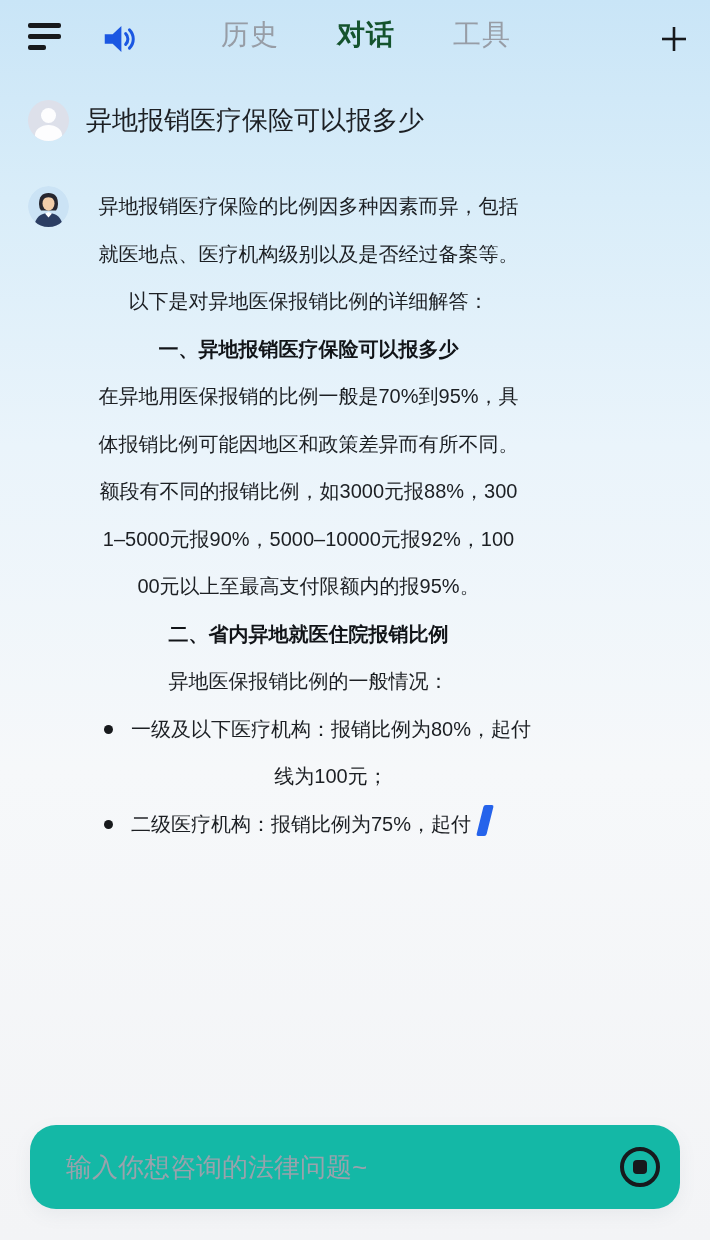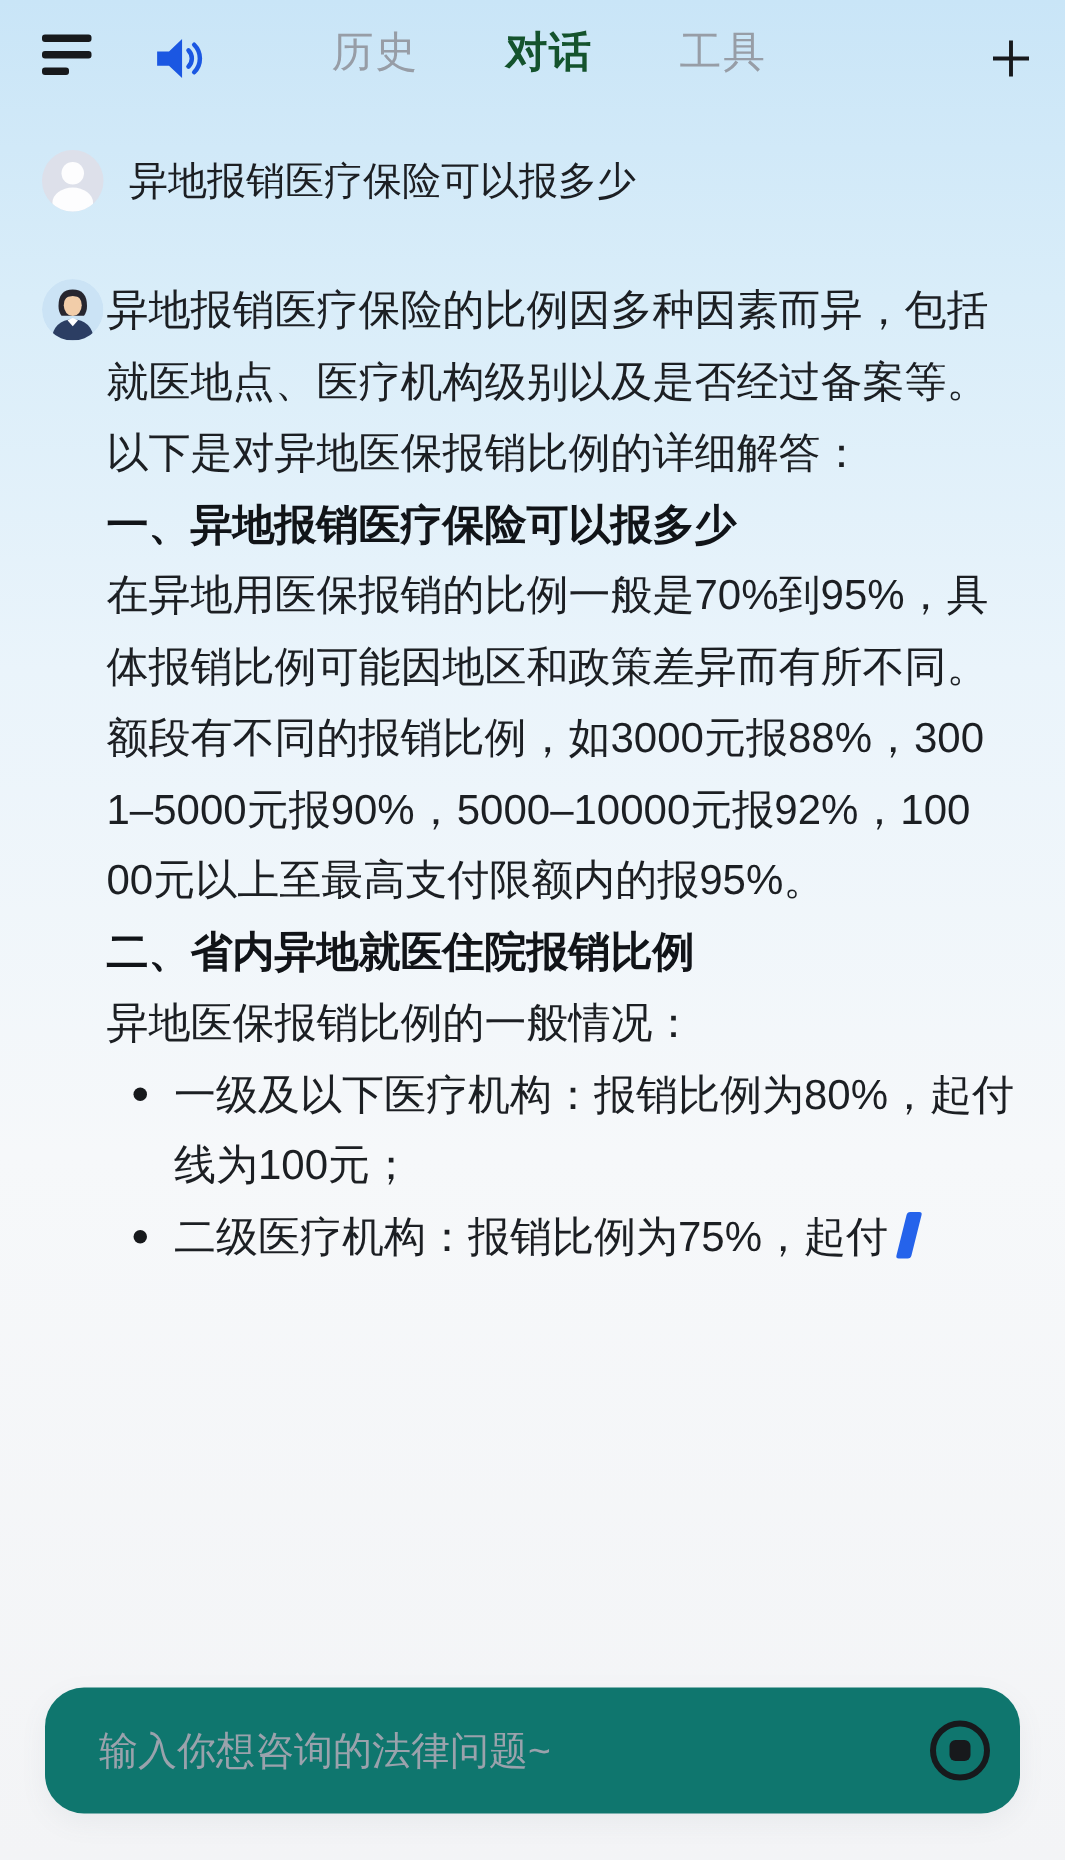--- a/index.html
+++ b/index.html
@@ -27,30 +27,30 @@
   
   .chat { position: absolute; top: 70px; left: 0; width: 710px; }
   .msg-row { display: flex; align-items: flex-start; padding: 0 48px 0 28px; }
   .user-row { margin-top: 30px; align-items: flex-start; }
   .ai-row { margin-top: 45px; }
   .avatar { width: 41px; height: 41px; border-radius: 50%; flex: 0 0 auto; position: relative; overflow: hidden; }
   .user-avatar { background: #dde0ea; }
   .user-avatar .head { position: absolute; left: 13px; top: 8px; width: 15px; height: 15px; border-radius: 50%; background: #fdfdfe; }
   .user-avatar .body { position: absolute; left: 7px; top: 25px; width: 27px; height: 20px; border-radius: 50% 50% 0 0; background: #fdfdfe; }
   .msg-text { margin-left: 17px; font-size: 26px; font-weight: 500; line-height: 40px; }
-  .ai-content { margin-left: 2px; margin-top: -3px; font-size: 28px; font-weight: 500; line-height: 47.5px; }
+  .ai-content { margin-left: 17px; margin-top: -3px; font-size: 20px; font-weight: 500; line-height: 47.5px; text-align: center; }
   .seg .line { white-space: nowrap; }
   .seg-h .line { font-weight: 700; color: #111418; }
   .seg-li { display: flex; }
   .seg-li .dot { flex: 0 0 auto; width: 9px; height: 9px; border-radius: 50%; background: #17191c; margin: 19px 18px 0 18px; }
   .stream-cursor { display: inline-block; width: 10px; height: 31px; background: #2563eb; border-radius: 2px; transform: skewX(-14deg); margin-left: 9px; vertical-align: -5px; }
 
   
   .composer { position: absolute; left: 30px; top: 1125px; width: 650px; height: 84px;
-    background: #0f766e; border-radius: 26px; box-shadow: 0 6px 18px rgba(100,110,130,0.08);
+    background: #14b8a6; border-radius: 26px; box-shadow: 0 6px 18px rgba(100,110,130,0.08);
     display: flex; align-items: center; }
   .composer input { flex: 1; border: none; outline: none; background: transparent;
     font-family: "Liberation Sans", "DejaVu Sans", sans-serif;
     font-size: 26px; color: #1c1f23; padding: 0 10px 0 36px; }
   .composer input::placeholder { color: #9aa2ac; }
   .stop-btn { flex: 0 0 auto; width: 40px; height: 40px; margin-right: 20px; border: 4.5px solid #17191c;
     border-radius: 50%; background: transparent; display: flex; align-items: center; justify-content: center; cursor: pointer; }
   .stop-btn .sq { width: 14px; height: 14px; border-radius: 4px; background: #17191c; }
 </style>
 </head>

